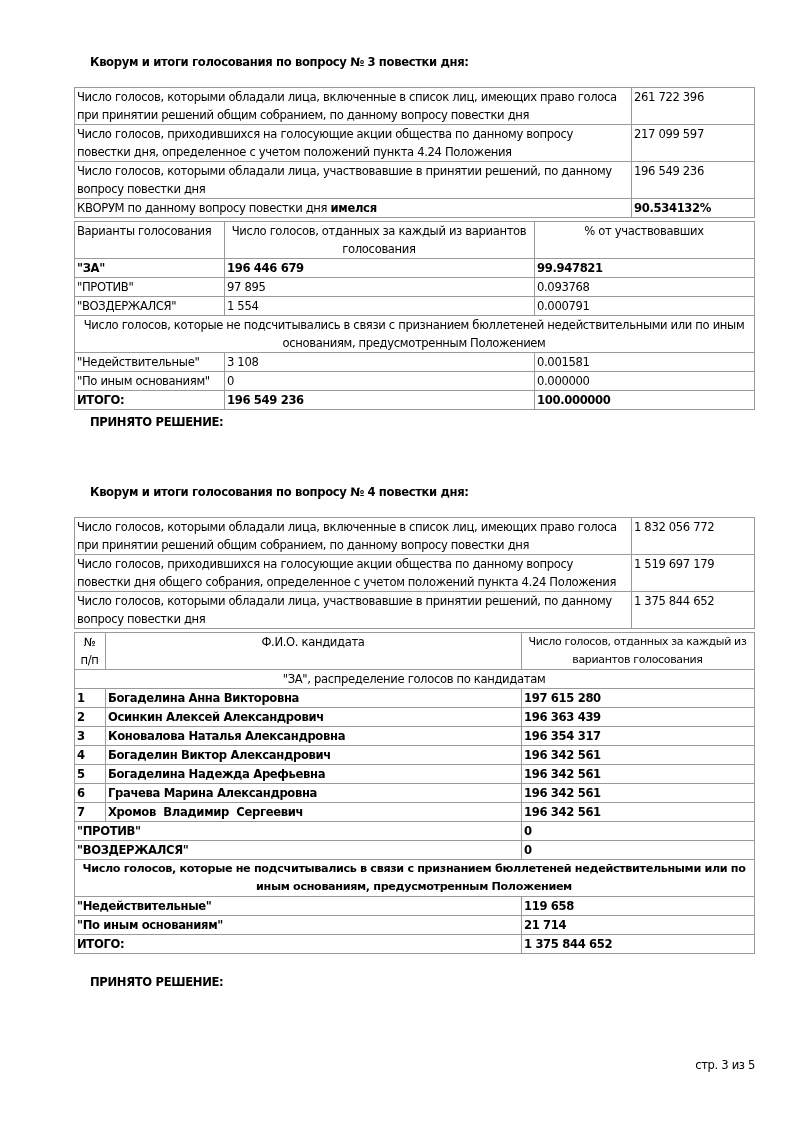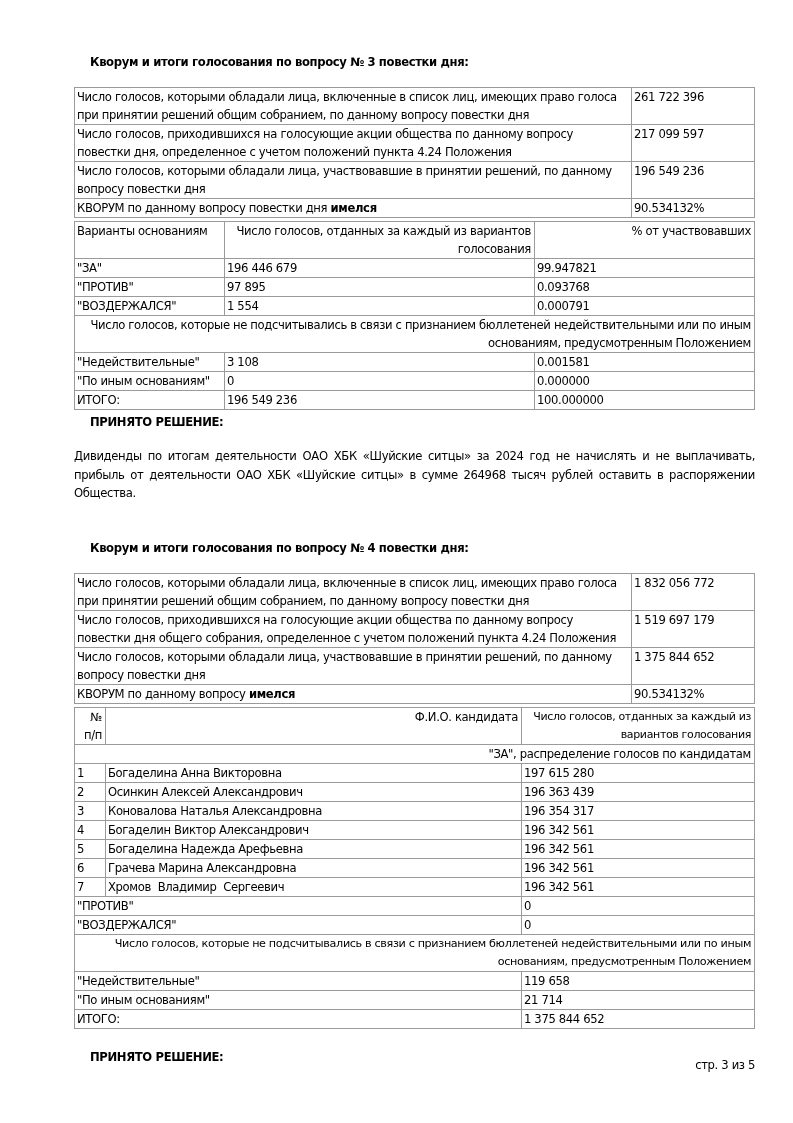--- a/index.html
+++ b/index.html
@@ -7,22 +7,22 @@
     width: 793px; height: 1123px; position: relative; overflow: hidden;
     font-family: "DejaVu Sans", sans-serif; font-size: 11.6px; color: #000;
     letter-spacing: -0.35px;
   }
   .page { position: absolute; left: 74px; top: 37px; width: 681px; }
   .h { font-weight: bold; line-height: 18px; margin: 16px; }
   .p { line-height: 18.5px; margin: 0; text-align: justify; }
   table { border-collapse: collapse; width: 100%; table-layout: fixed; }
   td { border: 1px solid #9a9a9a; padding: 0 3px 0 2px; vertical-align: top; line-height: 18px; }
   .r { }
-  .c { text-align: right; }
-  .b { font-weight: normal; }
+  .c { text-align: center; }
+  .b { font-weight: bold; }
   .sp { height: 18px; }
   .footer { position: absolute; right: 38px; top: 1056px; line-height: 18px; }
 </style>
 </head>
 <body>
 
 <div class="page">
 
   <p class="h">Кворум и итоги голосования по вопросу № 3 повестки дня:</p>
 
@@ -52,21 +52,21 @@
     </table>
 
   <table style="margin-top:3px">
     <colgroup>
         <col style="width:150px">
         <col style="width:310px">
         <col>
       </colgroup>
     <tbody>
         <tr>
-      <td>Варианты основаниям</td>
+      <td>Варианты голосования</td>
       <td class="c">Число голосов, отданных за каждый из вариантов голосования</td>
       <td class="c">% от участвовавших</td>
     </tr>
     <tr class="b">
       <td>"ЗА"</td>
       <td class="r">196 446 679</td>
       <td class="r">99.947821</td>
     </tr>
     <tr>
       <td>"ПРОТИВ"</td>
@@ -93,21 +93,20 @@
     </tr>
     <tr class="b">
       <td>ИТОГО:</td>
       <td class="r">196 549 236</td>
       <td class="r">100.000000</td>
     </tr>
   </tbody>
     </table>
 
   <p class="h" style="margin-top:3px">ПРИНЯТО РЕШЕНИЕ:</p>
-  <p class="p" style="margin-top:4px">Дивиденды по итогам деятельности ОАО ХБК «Шуйские ситцы» за 2024 год не начислять и не выплачивать, прибыль от деятельности ОАО ХБК «Шуйские ситцы»  в сумме 264968 тысяч рублей оставить в распоряжении Общества.</p>
 
   <div class="sp" style="height:20px"></div>
 
   <p class="h">Кворум и итоги голосования по вопросу № 4 повестки дня:</p>
 
   <table>
     <colgroup>
         <col style="width:557px">
         <col>
       </colgroup>
@@ -116,24 +115,20 @@
       <td>Число голосов, которыми обладали лица, включенные в список лиц, имеющих право голоса при принятии решений общим собранием, по данному вопросу повестки дня</td>
       <td class="r">1 832 056 772</td>
     </tr>
     <tr>
       <td>Число голосов, приходившихся на голосующие акции общества по данному вопросу повестки дня общего собрания, определенное с учетом положений пункта 4.24 Положения</td>
       <td class="r">1 519 697 179</td>
     </tr>
     <tr>
       <td>Число голосов, которыми обладали лица, участвовавшие в принятии решений, по данному вопросу повестки дня</td>
       <td class="r">1 375 844 652</td>
-    </tr>
-    <tr>
-      <td><span>КВОРУМ по данному вопросу </span><b>имелся</b></td>
-      <td class="r b">90.534132%</td>
     </tr>
   </tbody>
     </table>
 
   <table style="margin-top:3px">
     <colgroup>
         <col style="width:31px">
         <col style="width:416px">
         <col>
       </colgroup>

